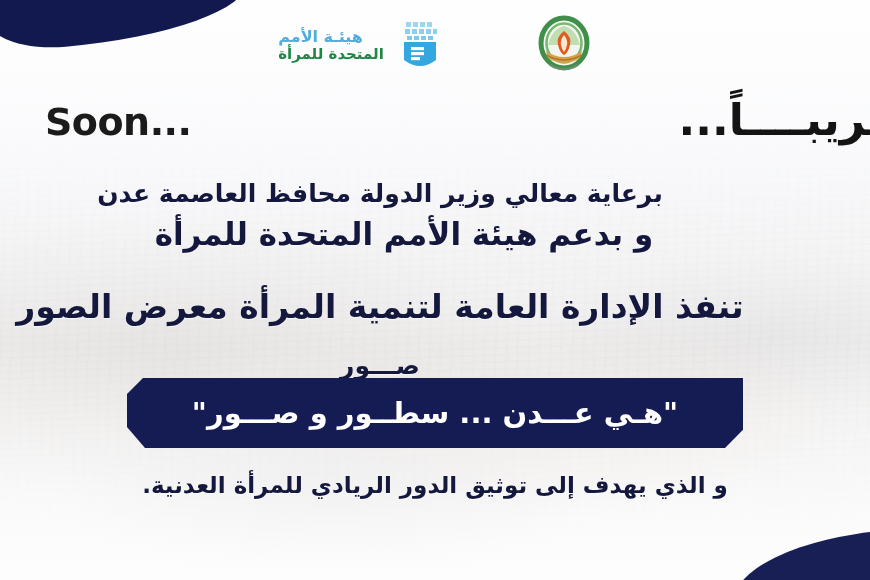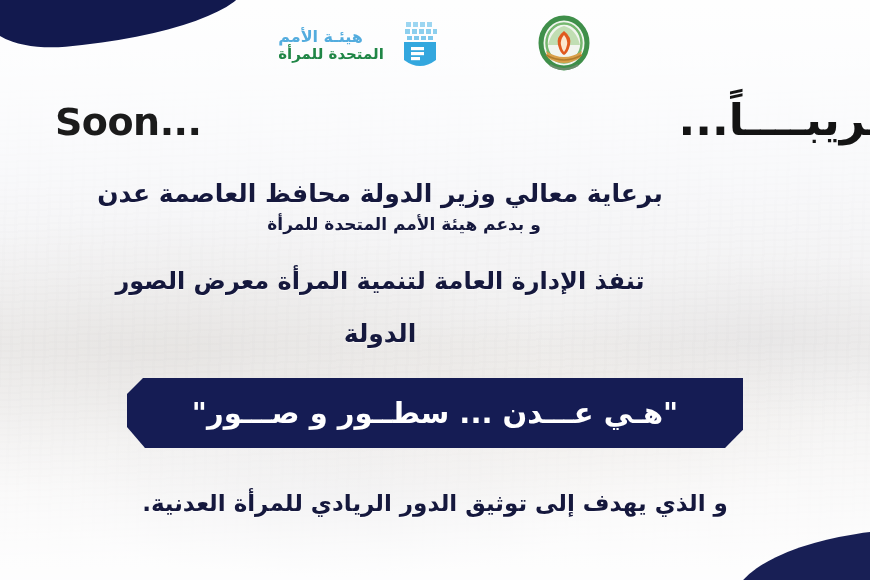--- a/index.html
+++ b/index.html
@@ -144,21 +144,21 @@
   
   .soon-row {
     position: absolute;
     left: 0;
     top: 96px;
     width: 870px;
     height: 62px;
   }
   .soon-en {
     position: absolute;
-    left: 55px;
+    left: 45px;
     top: 4px;
     font-size: 38px;
     font-weight: bold;
     color: #1b1b1b;
     letter-spacing: -0.5px;
     font-family: "DejaVu Sans", "Liberation Sans", sans-serif;
   }
   .soon-ar {
     position: absolute;
     right: -26px;
@@ -180,22 +180,22 @@
     text-align: center;
     direction: rtl;
   }
   .ar-line {
     color: #15183d;
     font-weight: bold;
     font-family: "DejaVu Sans", "Liberation Sans", sans-serif;
     text-shadow: 0 1px 1px rgba(255,255,255,0.65);
   }
   .line-patron-1 { font-size: 25px; line-height: 1.42; }
-  .line-patron-2 { font-size: 17px; line-height: 1.42; margin-left: 48px; }
-  .line-org      { font-size: 24px; line-height: 1.42; margin-top: 28px; }
+  .line-patron-2 { font-size: 31px; line-height: 1.42; margin-left: 48px; }
+  .line-org      { font-size: 33px; line-height: 1.42; margin-top: 28px; }
   .line-titled   { font-size: 25px; line-height: 1.42; margin-top: 18px; }
 
   
   .title-banner-wrap {
     position: absolute;
     left: 0;
     top: 378px;
     width: 870px;
     display: flex;
     justify-content: center;
@@ -220,21 +220,21 @@
     direction: rtl;
     white-space: nowrap;
     letter-spacing: 0.5px;
     font-family: "DejaVu Sans", "Liberation Sans", sans-serif;
   }
 
   
   .closing {
     position: absolute;
     left: 0;
-    top: 490px;
+    top: 472px;
     width: 870px;
     text-align: center;
     direction: rtl;
   }
   .closing .ar-line { font-size: 23px; }
 </style>
 </head>
 <body>
 
 <div class="poster">
@@ -294,21 +294,21 @@
 
   <div class="soon-row">
     <div class="soon-en">Soon...</div>
     <div class="soon-ar">قريبــــاً...</div>
   </div>
 
   <div class="body-block">
     <div class="ar-line line-patron-1">برعاية معالي وزير الدولة محافظ العاصمة عدن</div>
     <div class="ar-line line-patron-2">و بدعم هيئة الأمم المتحدة للمرأة</div>
     <div class="ar-line line-org">تنفذ الإدارة العامة لتنمية المرأة معرض الصور</div>
-    <div class="ar-line line-titled">الدولة</div>
+    <div class="ar-line line-titled">صـــور</div>
   </div>
 
   <div class="title-banner-wrap">
     <div class="title-banner">
       <div class="title-banner-text">"هـي عـــدن ... سطــور و صـــور"</div>
     </div>
   </div>
 
   <div class="closing">
     <div class="ar-line">و الذي يهدف إلى توثيق الدور الريادي للمرأة العدنية.</div>

